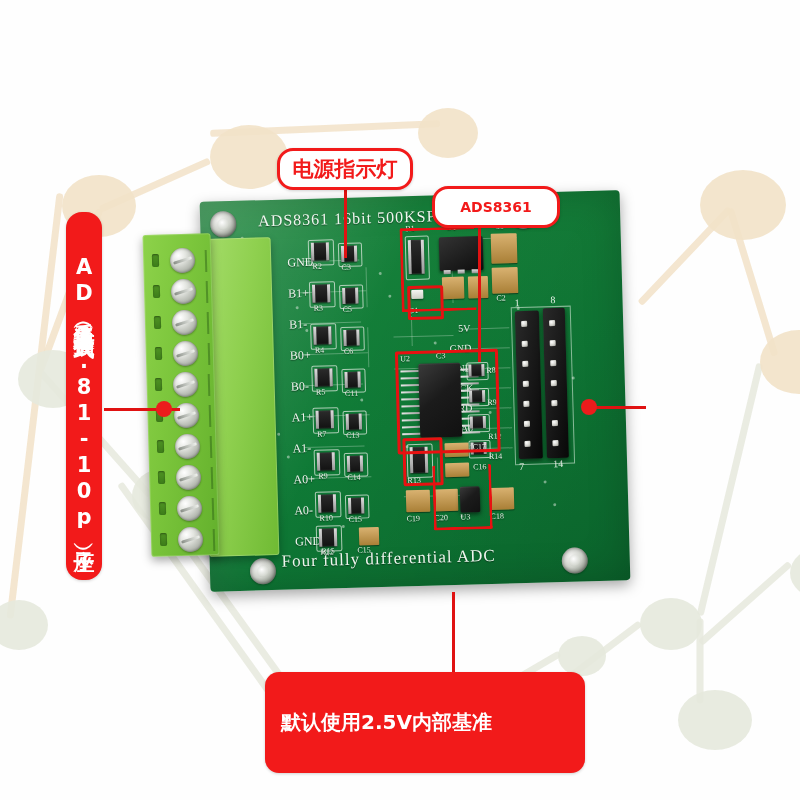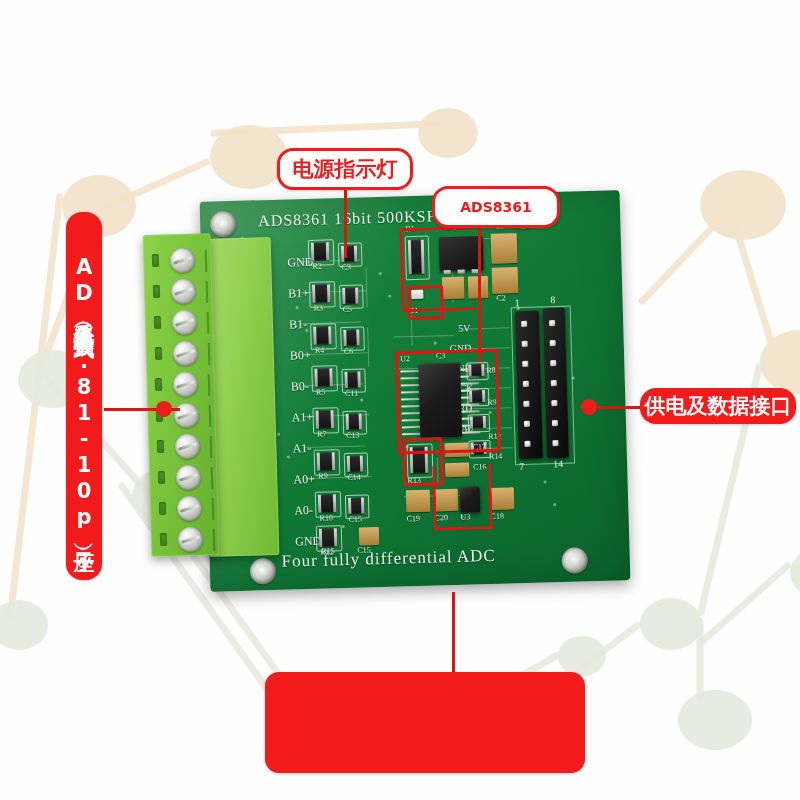--- a/index.html
+++ b/index.html
@@ -414,19 +414,19 @@
 
   <div class="leader" style="left:478px;top:190px;width:3px;height:172px;"></div>
   <div class="callout callout-outline" style="left:432px;top:150px;width:122px;height:36px;font-size:14px;margin-top:36px;">ADS8361</div>
 
   <div class="leader" style="left:104px;top:408px;width:76px;height:3px;"></div>
   <div class="dot" style="left:156px;top:401px;"></div>
   <div class="callout vert" style="left:66px;top:212px;width:36px;height:368px;font-size:21px;">AD采集通道（插拔式3.81-10p）座子</div>
 
   <div class="leader" style="left:594px;top:406px;width:52px;height:3px;"></div>
   <div class="dot" style="left:581px;top:399px;"></div>
-  <div class="callout" style="left:640px;top:388px;width:156px;height:36px;font-size:21px;">供电及数据接口</div>
 
   <div class="leader" style="left:452px;top:592px;width:3px;height:82px;"></div>
   <div class="callout multi" style="left:265px;top:672px;width:290px;height:82px;font-size:20px;">
+    <span>默认使用2.5V内部基准</span>
   </div>
 
 </div>
 
 </body></html>

